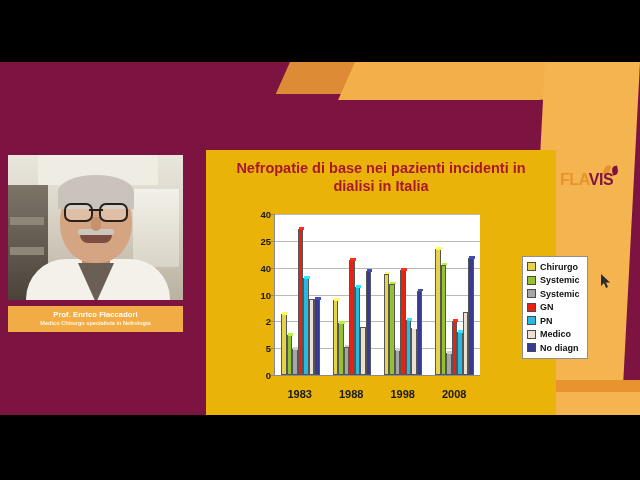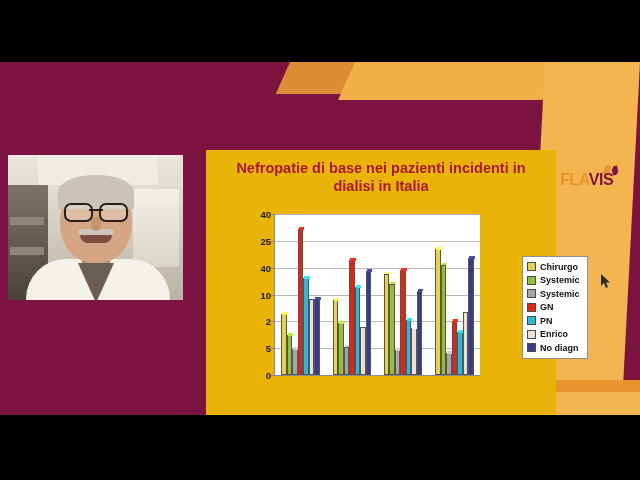--- a/index.html
+++ b/index.html
@@ -109,20 +109,24 @@
       <div class="stache"></div>
       <div class="mouth"></div>
       <div class="nose"></div>
       <div class="glasses">
         <div class="lens lensL"></div>
           <div class="lens lensR"></div>
           <div class="bridge"></div>
       </div>
     </div>
 
+    <div id="banner">
+      <div class="n1">Prof. Enrico Fiaccadori</div>
+      <div class="n2">Medico Chirurgo specialista in Nefrologia</div>
+    </div>
 
     <div id="flavis">
       <div class="leafA"></div>
       <div class="leafB"></div>
       <div class="word">
         <span class="fla">FLA</span><span class="vis">VIS</span>
       </div>
     </div>
 
     <div id="slide">
@@ -268,20 +272,26 @@
                   <div class="fill" style="background: rgb(236, 224, 210);"></div>
                   <div class="top" style="background: rgb(236, 224, 210); filter: brightness(1.25);"></div>
                 </div>
                 <div class="bar" title="No diagn 2008: 21.8" style="height: 72.6667%;">
                   <div class="fill" style="background: rgb(54, 60, 146);"></div>
                   <div class="top" style="background: rgb(54, 60, 146); filter: brightness(1.25);"></div>
                 </div>
               </div>
             </div>
         </div>
+        <div class="xlabels" id="xlabels">
+            <span>1983</span>
+            <span>1988</span>
+            <span>1998</span>
+            <span>2008</span>
+          </div>
       </div>
 
       <div id="legend">
           <div class="row">
             <div class="sw" style="background: rgb(232, 210, 74);"></div>
             <div class="lb">Chirurgo</div>
           </div>
           <div class="row">
             <div class="sw" style="background: rgb(147, 193, 48);"></div>
             <div class="lb">Systemic</div>
@@ -293,21 +303,21 @@
           <div class="row">
             <div class="sw" style="background: rgb(228, 35, 19);"></div>
             <div class="lb">GN</div>
           </div>
           <div class="row">
             <div class="sw" style="background: rgb(41, 184, 224);"></div>
             <div class="lb">PN</div>
           </div>
           <div class="row">
             <div class="sw" style="background: rgb(236, 224, 210);"></div>
-            <div class="lb">Enrico</div>
+            <div class="lb">Medico</div>
           </div>
           <div class="row">
             <div class="sw" style="background: rgb(54, 60, 146);"></div>
             <div class="lb">No diagn</div>
           </div>
         </div>
 
     </div>
 
     <div id="cursor">

